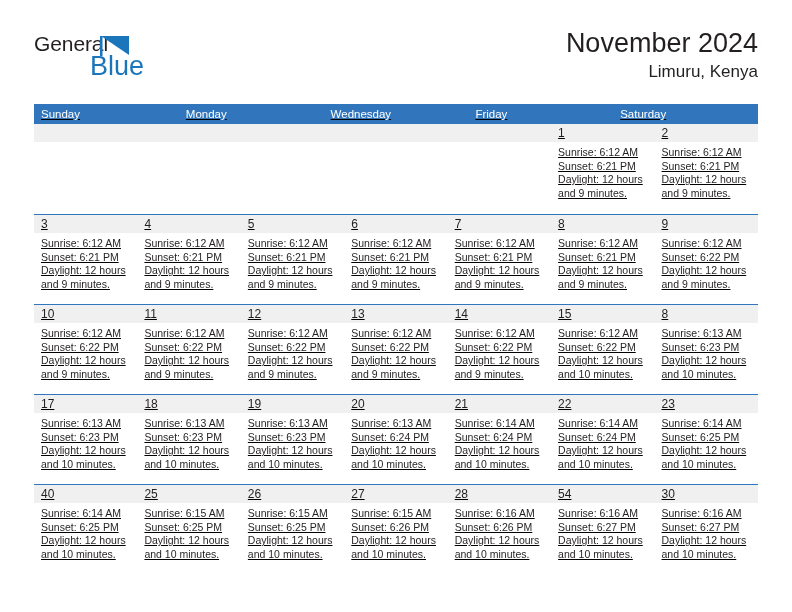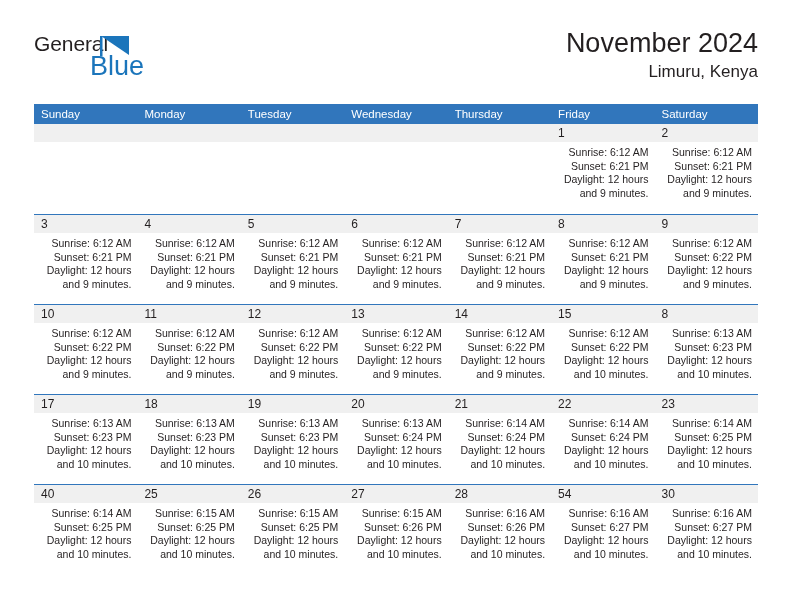--- a/index.html
+++ b/index.html
@@ -84,20 +84,21 @@
     white-space: nowrap;
     margin: 2px 0 0 0;
   }
 
   
   .calendar {
     position: absolute;
     left: 34px;
     top: 104px;
     width: 724px;
+    text-decoration: underline;
   }
   .weekday-row {
     display: flex;
     width: 100%;
     background: #3176bc;
     height: 20px;
   }
   .weekday {
     flex: 1 1 0;
     color: #ffffff;
@@ -131,21 +132,20 @@
     line-height: 18px;
     padding-left: 7px;
     font-size: 12px;
     color: #231f20;
   }
   .day-number.empty {
     color: transparent;
   }
   .day-info {
     padding: 4px 6px 0 7px;
-    text-align: right;
   }
   .day-info div {
     font-size: 10.5px;
     line-height: 13.6px;
     color: #231f20;
     white-space: nowrap;
   }
 </style>
 </head>
 <body>
@@ -170,23 +170,21 @@
       <h1 class="month-title">November 2024</h1>
       <p class="location">Limuru, Kenya</p>
     </div>
 
   </div>
 
   <div class="calendar">
     <div class="weekday-row" id="weekday-row">
         <div class="weekday">Sunday</div>
         <div class="weekday">Monday</div>
-        <div class="weekday">Tuesday</div>
         <div class="weekday">Wednesday</div>
-        <div class="weekday">Thursday</div>
         <div class="weekday">Friday</div>
         <div class="weekday">Saturday</div>
       </div>
     <div id="weeks-container">
         <div class="week-row first">
           <div class="day-cell">
             <span class="day-number empty"></span>
           </div>
           <div class="day-cell">
             <span class="day-number empty"></span>

